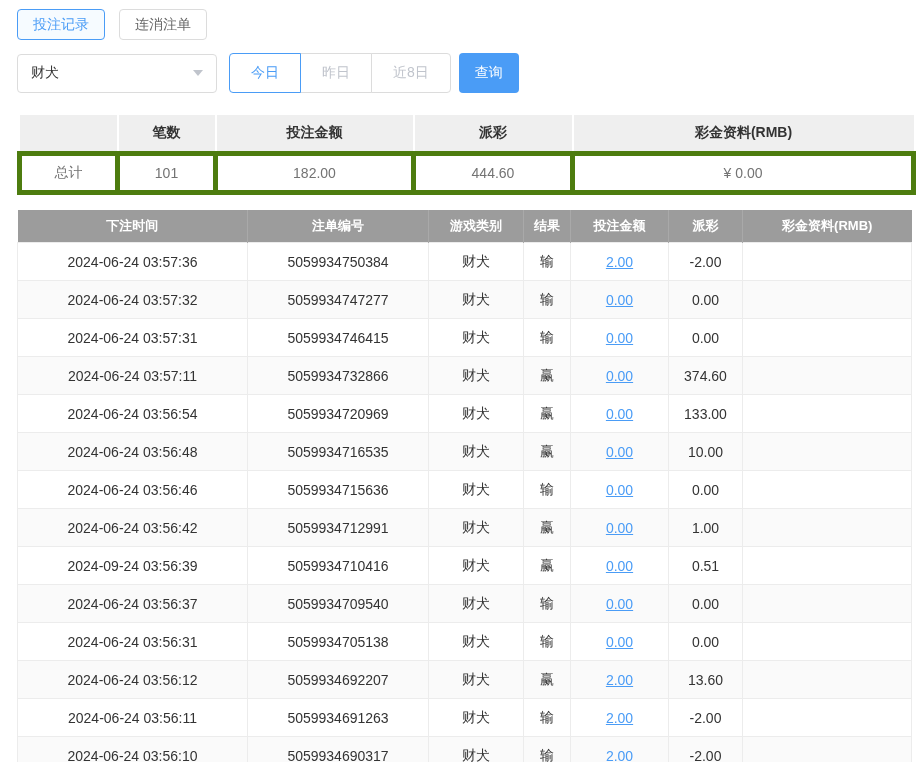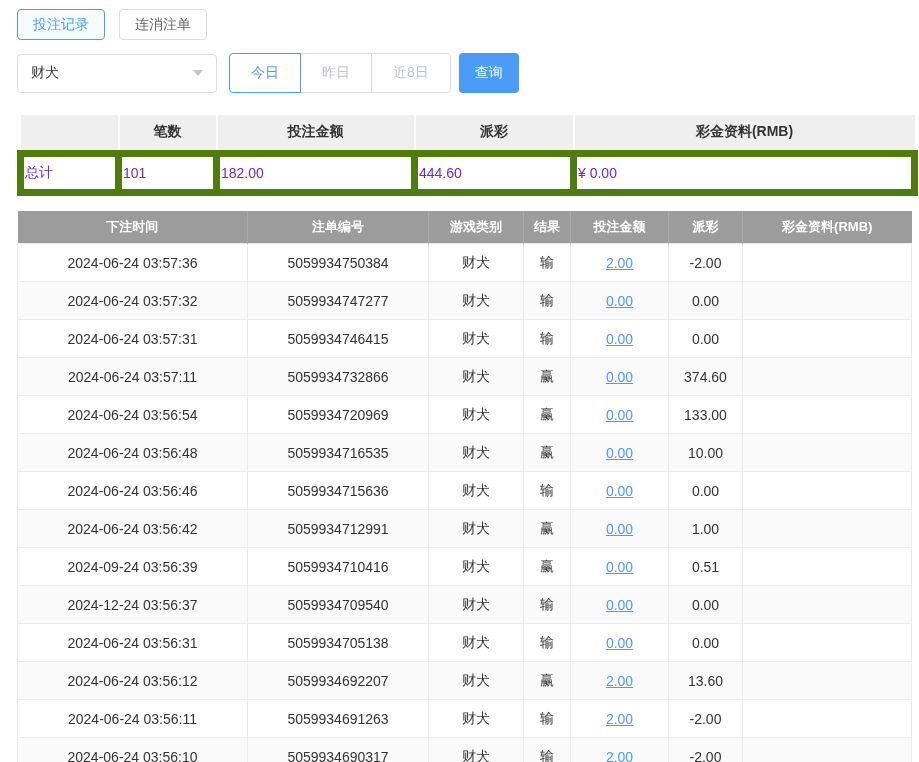--- a/index.html
+++ b/index.html
@@ -57,21 +57,21 @@
 
   
   table { border-collapse: collapse; table-layout: fixed; }
   .summary { width: 894px; margin: 22px 0 0 17px; font-size: 14px; }
   .summary th {
     background: #efefef; height: 38px; font-weight: bold; color: #333;
     border-left: 2px solid #fff; text-align: center;
   }
   .summary th:first-child { border-left: none; }
   .summary td {
-    height: 39px; border: 7px solid #4d7c0f; color: #6d28d9;
+    height: 39px; border: 5px solid #4d7c0f; text-align: center; color: #737373;
     background: #fff;
   }
 
   
   .records { width: 894px; margin: 15px 0 0 17px; font-size: 14px; }
   .records thead th {
     background: #9c9c9c; color: #fff; height: 33px; font-size: 13px;
     font-weight: bold; border-left: 1px solid #a9a9a9;
   }
   .records thead th:first-child { border-left: none; }
@@ -229,21 +229,21 @@
       <tr>
         <td>2024-09-24 03:56:39</td>
         <td>5059934710416</td>
         <td>财犬</td>
         <td>赢</td>
         <td><span class="amount-link">0.00</span></td>
         <td>0.51</td>
         <td></td>
       </tr>
       <tr>
-        <td>2024-12-24 03:56:37</td>
+        <td>2024-06-24 03:56:37</td>
         <td>5059934709540</td>
         <td>财犬</td>
         <td>输</td>
         <td><span class="amount-link">0.00</span></td>
         <td>0.00</td>
         <td></td>
       </tr>
       <tr>
         <td>2024-06-24 03:56:31</td>
         <td>5059934705138</td>

